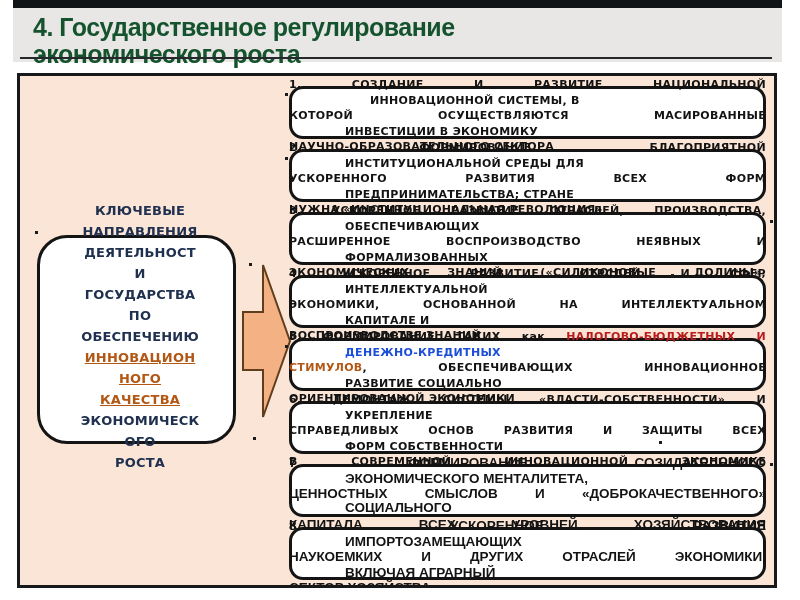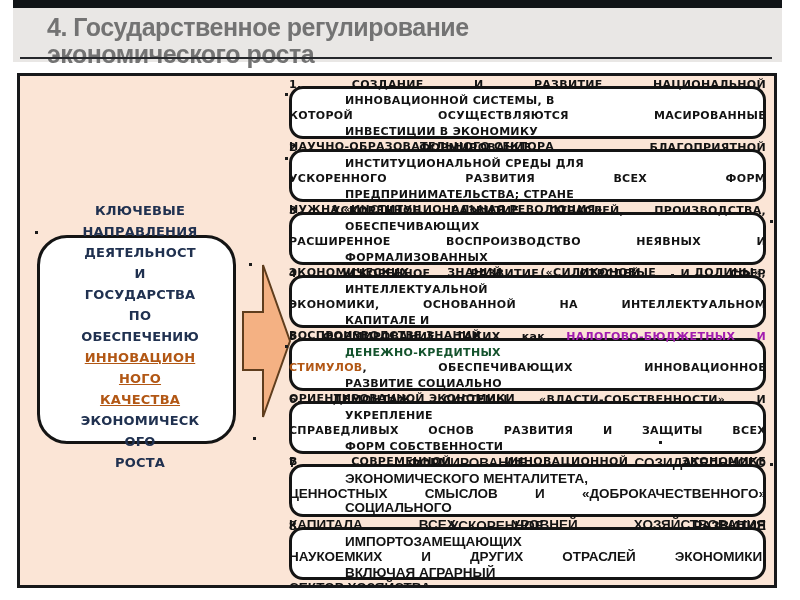--- a/index.html
+++ b/index.html
@@ -3,21 +3,21 @@
 <meta charset="utf-8">
 <style>
   html,body{margin:0;padding:0;background:#ffffff;}
   #slide{position:relative;width:800px;height:600px;background:#ffffff;overflow:hidden;
          font-family:"DejaVu Sans",sans-serif;}
   
   #topbar{position:absolute;left:13px;top:0;width:769px;height:8px;background:#101417;}
   
   #titlebox{position:absolute;left:13px;top:8px;width:769px;height:54px;background:#e9e7e5;}
   .title-line{font-family:"Liberation Sans",sans-serif;font-weight:bold;font-size:25px;
-              line-height:27px;color:#737373;padding-left:34px;letter-spacing:-0.5px;}
+              line-height:27px;color:#14532d;padding-left:20px;letter-spacing:-0.5px;}
   #title-rule{position:absolute;left:20px;top:57px;width:752px;height:2px;background:#26282c;}
   
   #frame{position:absolute;left:17px;top:73px;width:760px;height:515px;background:#fbe5d6;
          box-sizing:border-box;overflow:hidden;}
   #frame-inner{position:absolute;left:3px;top:3px;width:754px;height:509px;overflow:hidden;}
   #frame-border{position:absolute;left:17px;top:73px;width:760px;height:515px;
                 box-sizing:border-box;border:3px solid #17181a;z-index:40;pointer-events:none;}
   
   #key-box{position:absolute;left:17px;top:159px;width:193px;height:203px;background:#ffffff;
            border:3px solid #141414;border-radius:30px;z-index:1;}
@@ -80,21 +80,21 @@
           <div class="item-box" style="top: 136px;"></div>
           <div class="item-box" style="top: 199px;"></div>
           <div class="item-box" style="top: 262px;"></div>
           <div class="item-box" style="top: 325px;"></div>
           <div class="item-box" style="top: 388px;"></div>
           <div class="item-box" style="top: 451px;"></div>
         </div>
       <div id="texts">
           <div class="item-text" style="top: 1px; height: 79.5px;">
             <div class="iline jst" style="top: 0px;"><span>1. СОЗДАНИЕ И РАЗВИТИЕ НАЦИОНАЛЬНОЙ</span></div>
-            <div class="iline ind" style="top: 15.5px;"><span>ИННОВАЦИОННОЙ СИСТЕМЫ, В</span></div>
+            <div class="iline ind" style="top: 15.5px; margin-left: 25px;"><span>ИННОВАЦИОННОЙ СИСТЕМЫ, В</span></div>
             <div class="iline jst" style="top: 31px;"><span>КОТОРОЙ ОСУЩЕСТВЛЯЮТСЯ МАСИРОВАННЫЕ</span></div>
             <div class="iline ind" style="top: 46.5px;"><span>ИНВЕСТИЦИИ В ЭКОНОМИКУ</span></div>
             <div class="iline " style="top: 62px;"><span>НАУЧНО-ОБРАЗОВАТЕЛЬНОГО СЕКТОРА</span></div>
           </div>
           <div class="item-text" style="top: 64px; height: 79.5px;">
             <div class="iline jst" style="top: 0px;"><span>2. ФОРМИРОВАНИЕ БЛАГОПРИЯТНОЙ</span></div>
             <div class="iline ind" style="top: 15.5px;"><span>ИНСТИТУЦИОНАЛЬНОЙ СРЕДЫ ДЛЯ</span></div>
             <div class="iline jst" style="top: 31px;"><span>УСКОРЕННОГО РАЗВИТИЯ ВСЕХ ФОРМ</span></div>
             <div class="iline ind" style="top: 46.5px;"><span>ПРЕДПРИНИМАТЕЛЬСТВА; СТРАНЕ</span></div>
             <div class="iline " style="top: 62px;"><span>НУЖНА «ИНСТИТУЦИОНАЛЬНАЯ РЕВОЛЮЦИЯ»</span></div>
@@ -107,22 +107,22 @@
             <div class="iline jst" style="top: 62px;"><span>ЭКОНОМИЧЕСКИХ ЗНАНИЙ («СИЛИКОНОВЫЕ ДОЛИНЫ»,</span></div>
           </div>
           <div class="item-text" style="top: 190px; height: 79.5px;">
             <div class="iline jst" style="top: 0px;"><span>4. УСКОРЕННОЕ РАЗВИТИЕ ОТРСЛЕЙ И СФЕР</span></div>
             <div class="iline ind" style="top: 15.5px;"><span>ИНТЕЛЛЕКТУАЛЬНОЙ</span></div>
             <div class="iline ind" style="top: 46.5px;"><span>КАПИТАЛЕ И</span></div>
             <div class="iline jst" style="top: 31px;"><span>ЭКОНОМИКИ, ОСНОВАННОЙ НА ИНТЕЛЛЕКТУАЛЬНОМ</span></div>
             <div class="iline " style="top: 62px;"><span>ВОСПРОИЗВОДСТВЕ ЗНАНИЙ</span></div>
           </div>
           <div class="item-text" style="top: 253px; height: 79.5px;">
-            <div class="iline jst" style="top: 0px;"><span>5. ФОРМИРОВАНИЕ ТАКИХ как </span><span class="acc" style="color: #a21caf;">НАЛОГОВО-БЮДЖЕТНЫХ И</span></div>
-            <div class="iline ind" style="top: 15.5px;"><span class="acc" style="color: #14532d;">ДЕНЕЖНО-КРЕДИТНЫХ</span></div>
+            <div class="iline jst" style="top: 0px;"><span>5. ФОРМИРОВАНИЕ ТАКИХ как </span><span class="acc" style="color: #b91c1c;">НАЛОГОВО-БЮДЖЕТНЫХ И</span></div>
+            <div class="iline ind" style="top: 15.5px;"><span class="acc" style="color: #1d4ed8;">ДЕНЕЖНО-КРЕДИТНЫХ</span></div>
             <div class="iline jst" style="top: 31px;"><span class="acc" style="color: rgb(178, 87, 20);">СТИМУЛОВ</span><span>, ОБЕСПЕЧИВАЮЩИХ ИННОВАЦИОННОЕ</span></div>
             <div class="iline ind" style="top: 46.5px;"><span>РАЗВИТИЕ СОЦИАЛЬНО</span></div>
             <div class="iline " style="top: 62px;"><span>ОРИЕНТИРОВАННОЙ ЭКОНОМИКИ</span></div>
           </div>
           <div class="item-text" style="top: 316px; height: 79.5px;">
             <div class="iline jst" style="top: 0px;"><span>6. ДЕМОНТАЖ СИСТЕМЫ «ВЛАСТИ-СОБСТВЕННОСТИ» И</span></div>
             <div class="iline ind" style="top: 15.5px;"><span>УКРЕПЛЕНИЕ</span></div>
             <div class="iline jst" style="top: 31px;"><span>СПРАВЕДЛИВЫХ ОСНОВ РАЗВИТИЯ И ЗАЩИТЫ ВСЕХ</span></div>
             <div class="iline ind" style="top: 46.5px;"><span>ФОРМ СОБСТВЕННОСТИ</span></div>
             <div class="iline jst" style="top: 62px;"><span>В СОВРЕМЕННОЙ ИННОВАЦИОННОЙ ЭКОНОМИКЕ</span></div>

